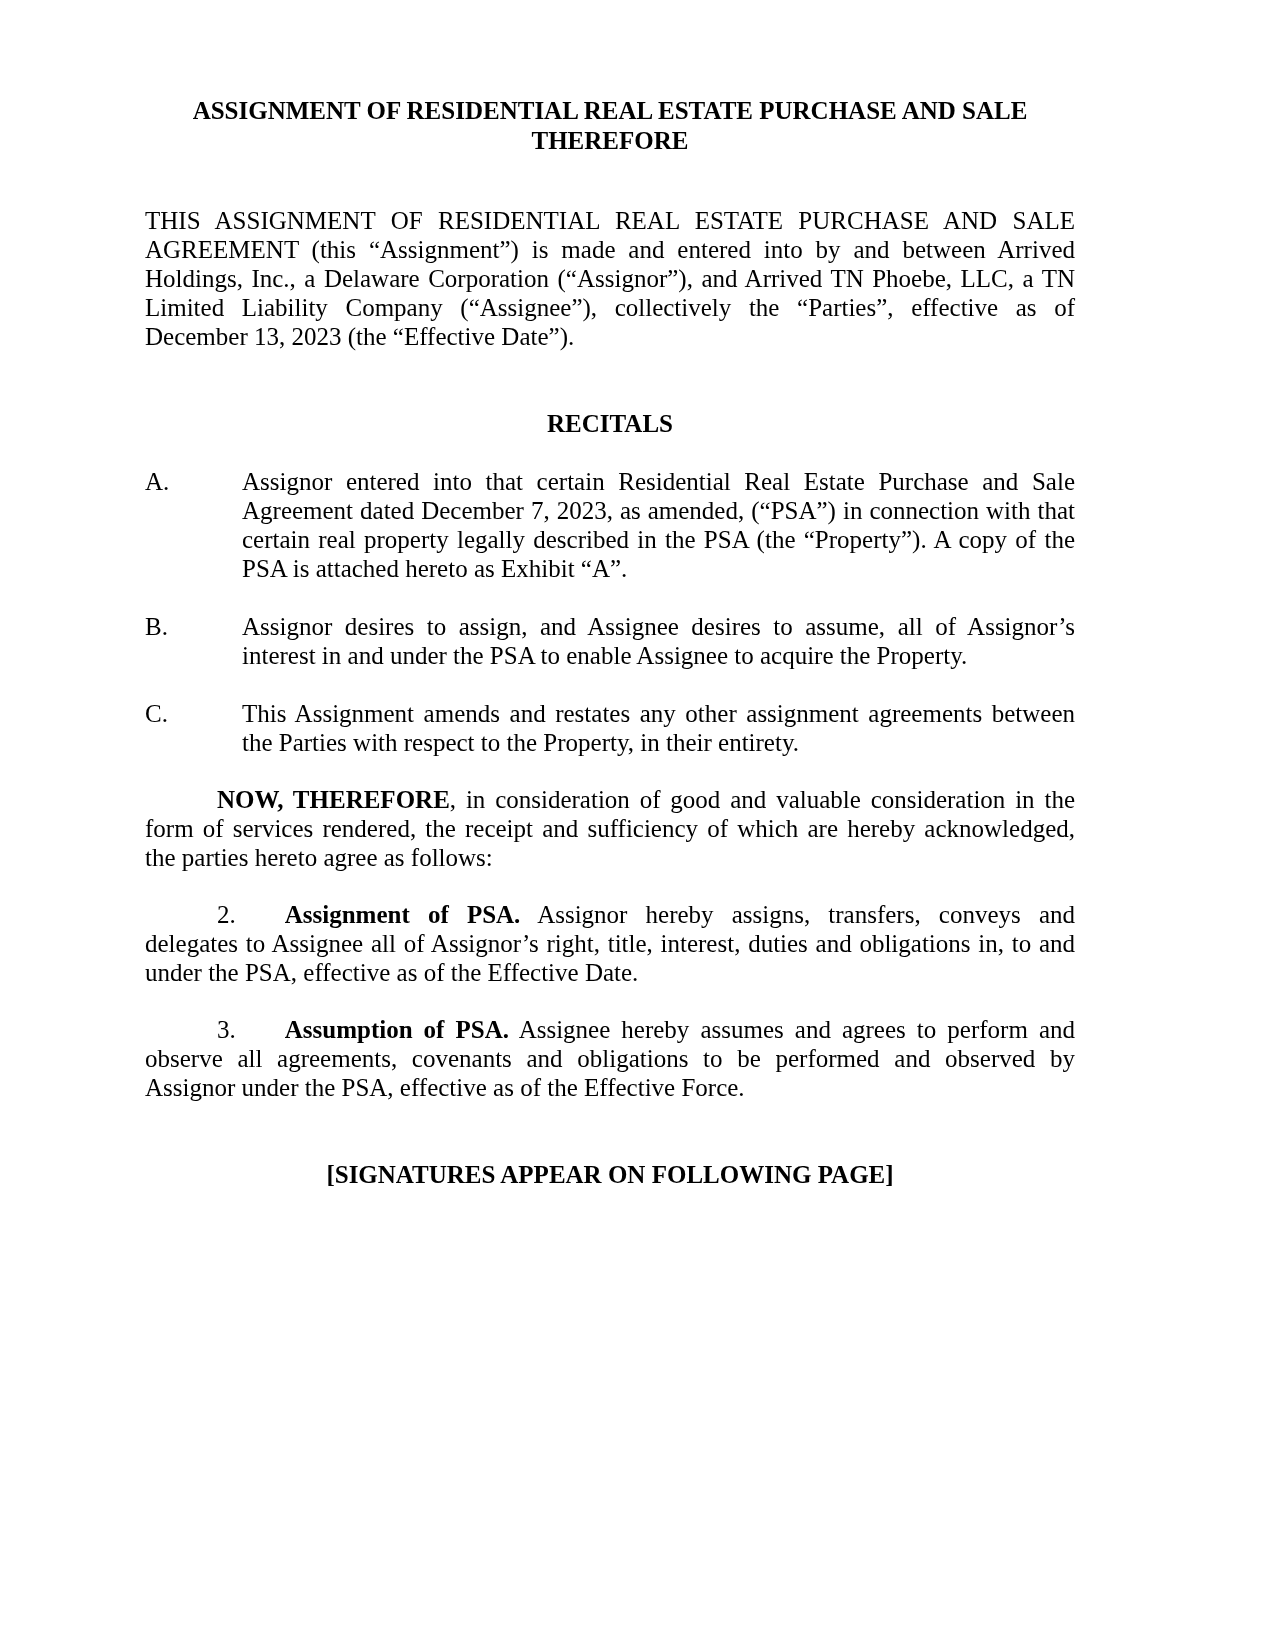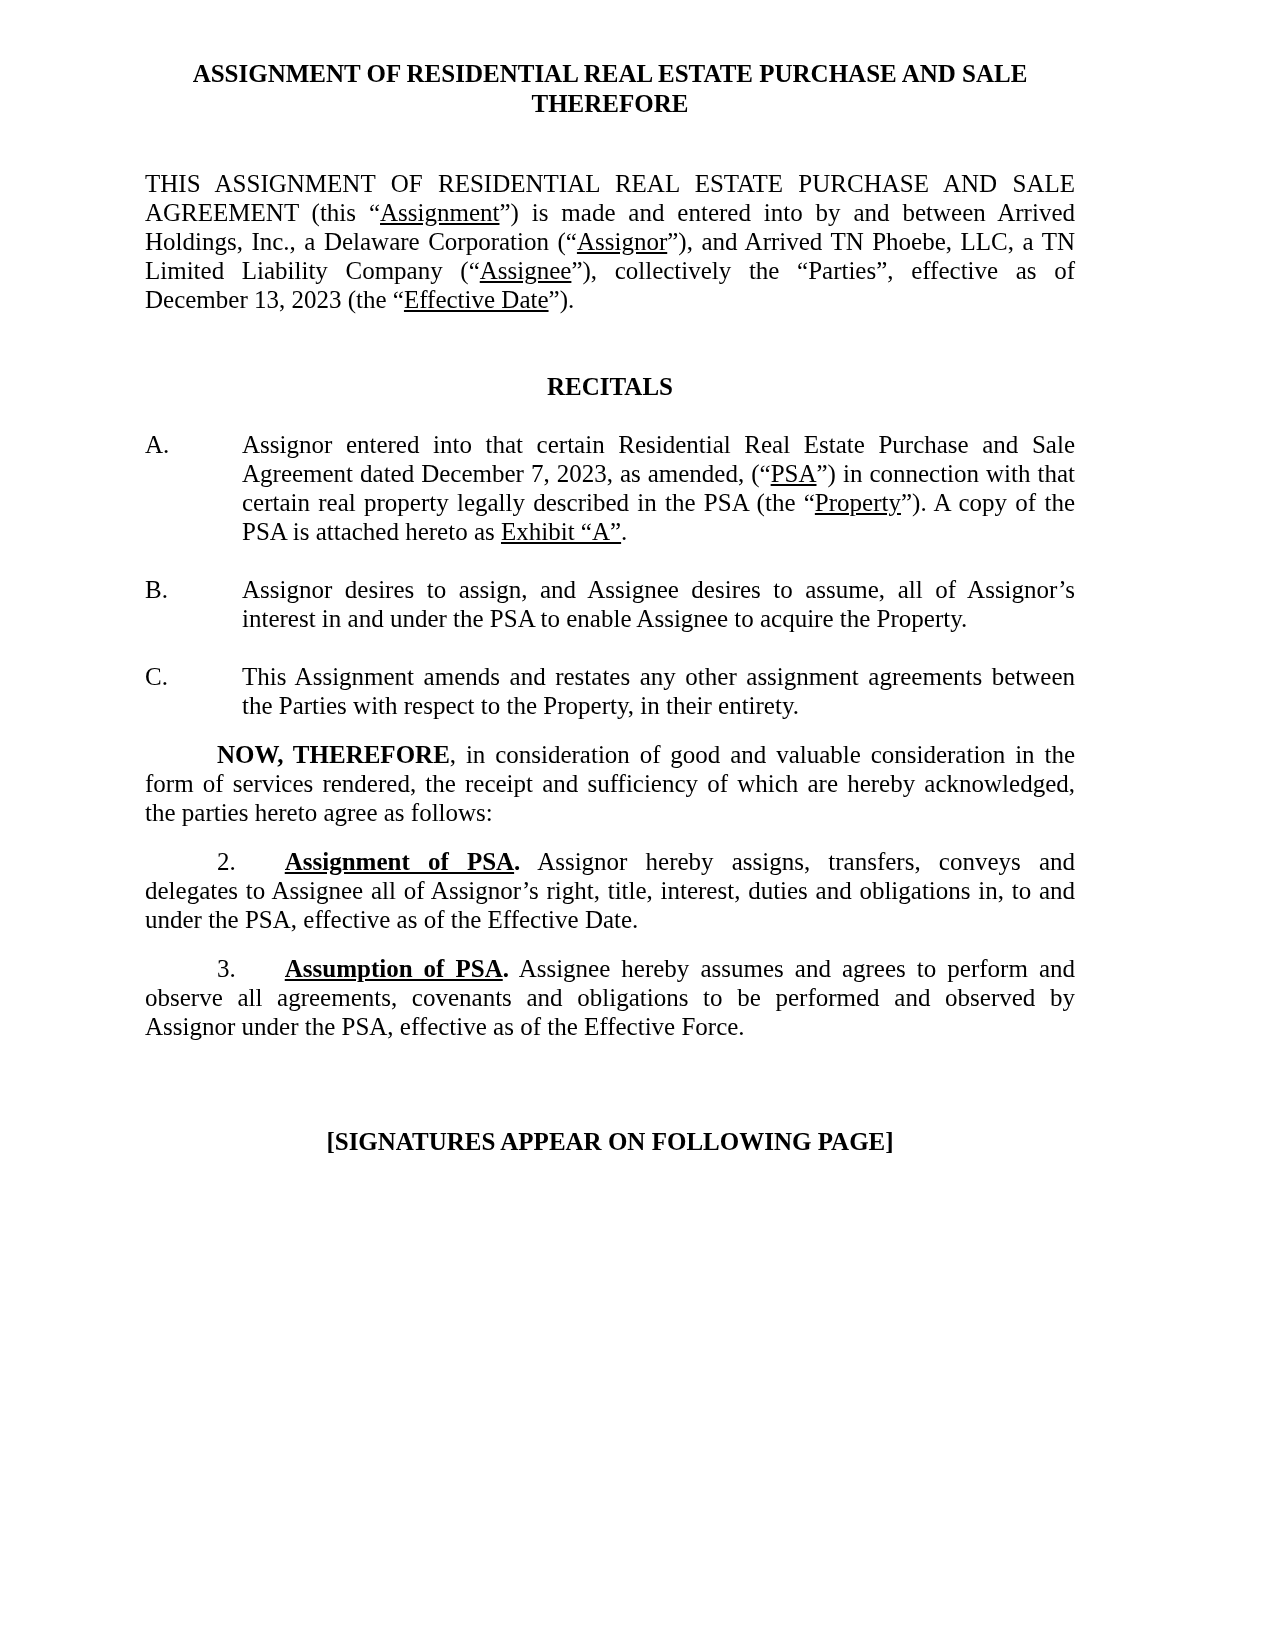--- a/index.html
+++ b/index.html
@@ -7,48 +7,48 @@
     .page {
       position: relative;
       width: 1275px;
       height: 1275px;
       margin: 0 auto;
       background: #ffffff;
       color: #000000;
       font-family: "Liberation Serif", "DejaVu Serif", serif;
       font-size: 25px;
       line-height: 29px;
-      padding: 59px 200px 0 145px;
+      padding: 96px 200px 0 145px;
       overflow: hidden;
     }
     .title {
       font-size: 25px;
       font-weight: bold;
       text-align: center;
       line-height: 30px;
     }
     .center-heading {
       font-size: 25px;
       font-weight: bold;
       text-align: center;
       margin-top: 58px;
     }
     .body-par { text-align: justify; }
     .intro { margin-top: 50px; }
     .recital { display: flex; margin-top: 29px; }
     .recital-label { flex: 0 0 73px; width: 73px; }
     .recital-text { flex: 1 1 auto; text-align: justify; margin-left: 24px; }
-    .indent { text-indent: 72px; margin-top: 20px; }
+    .indent { text-indent: 72px; margin-top: 28px; }
     .tab { display: inline-block; width: 49px; }
     .b { font-weight: bold; }
-    .u { text-decoration: underline; }
+    .u { }
     .signatures {
       text-align: center;
       font-weight: bold;
-      margin-top: 86px;
+      margin-top: 58px;
       text-indent: 0;
     }
     .page-number {
       position: absolute;
       left: 145px;
       top: 1468px;
       font-size: 17px;
       line-height: 20px;
     }
   </style>

